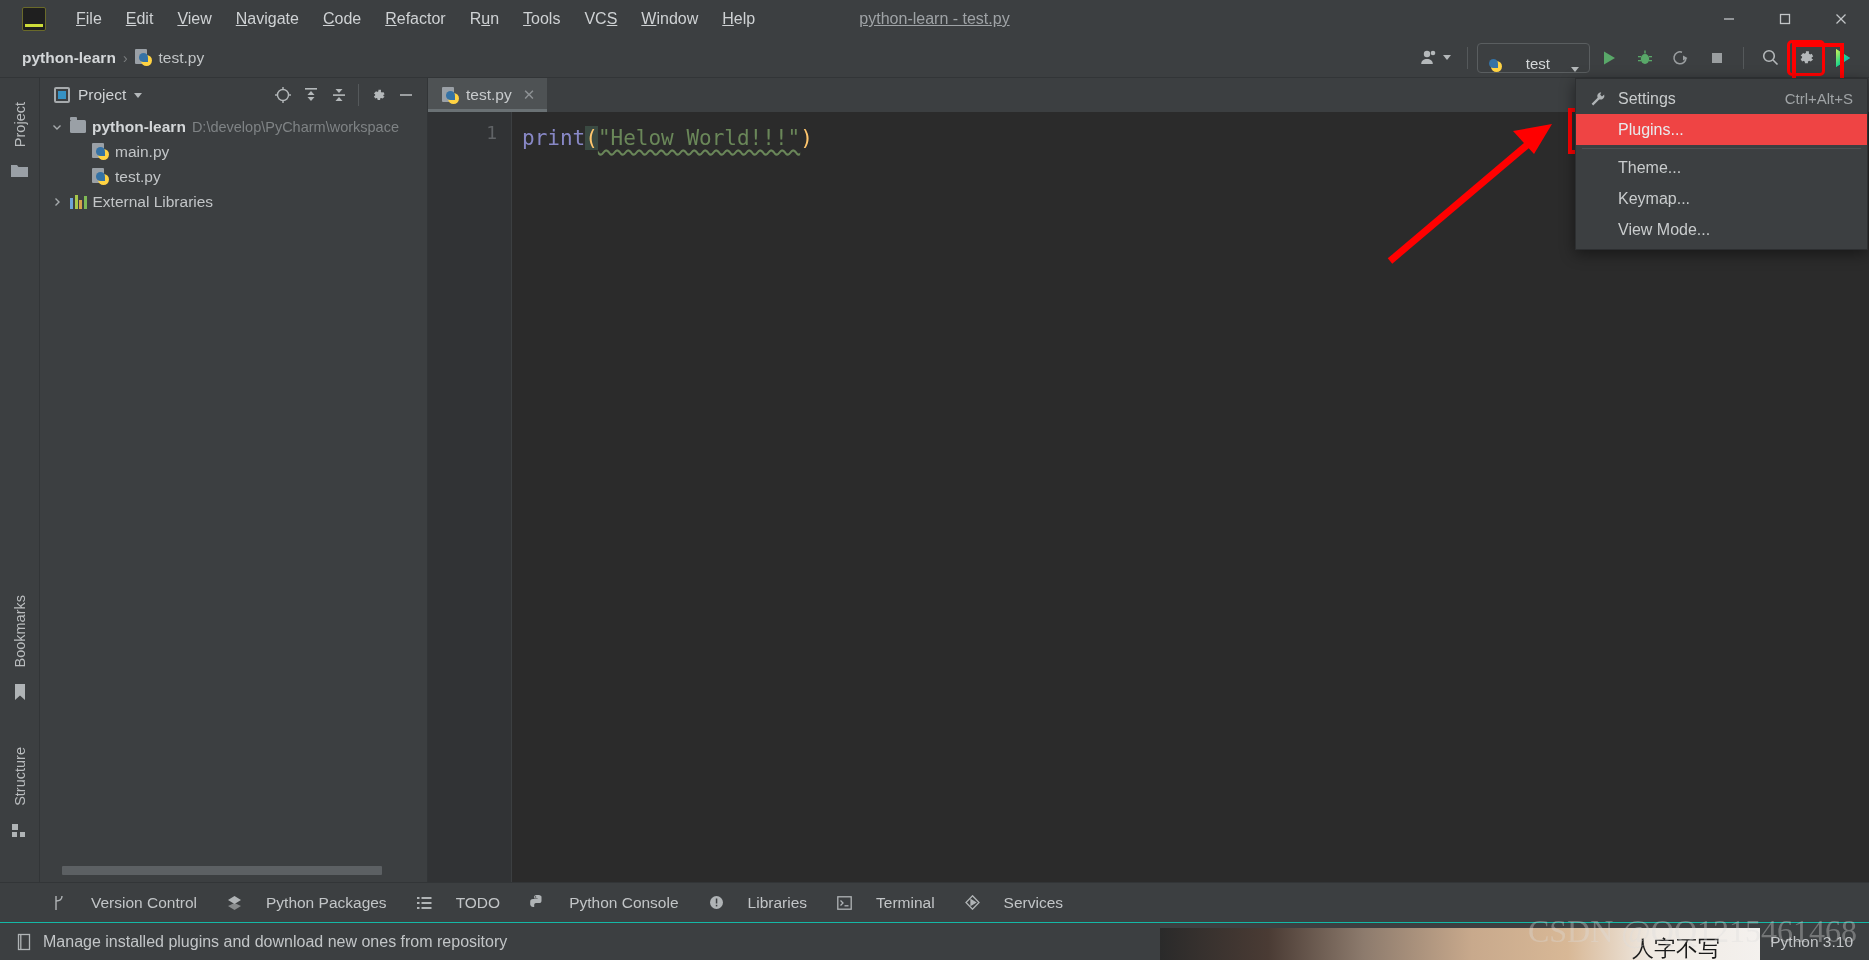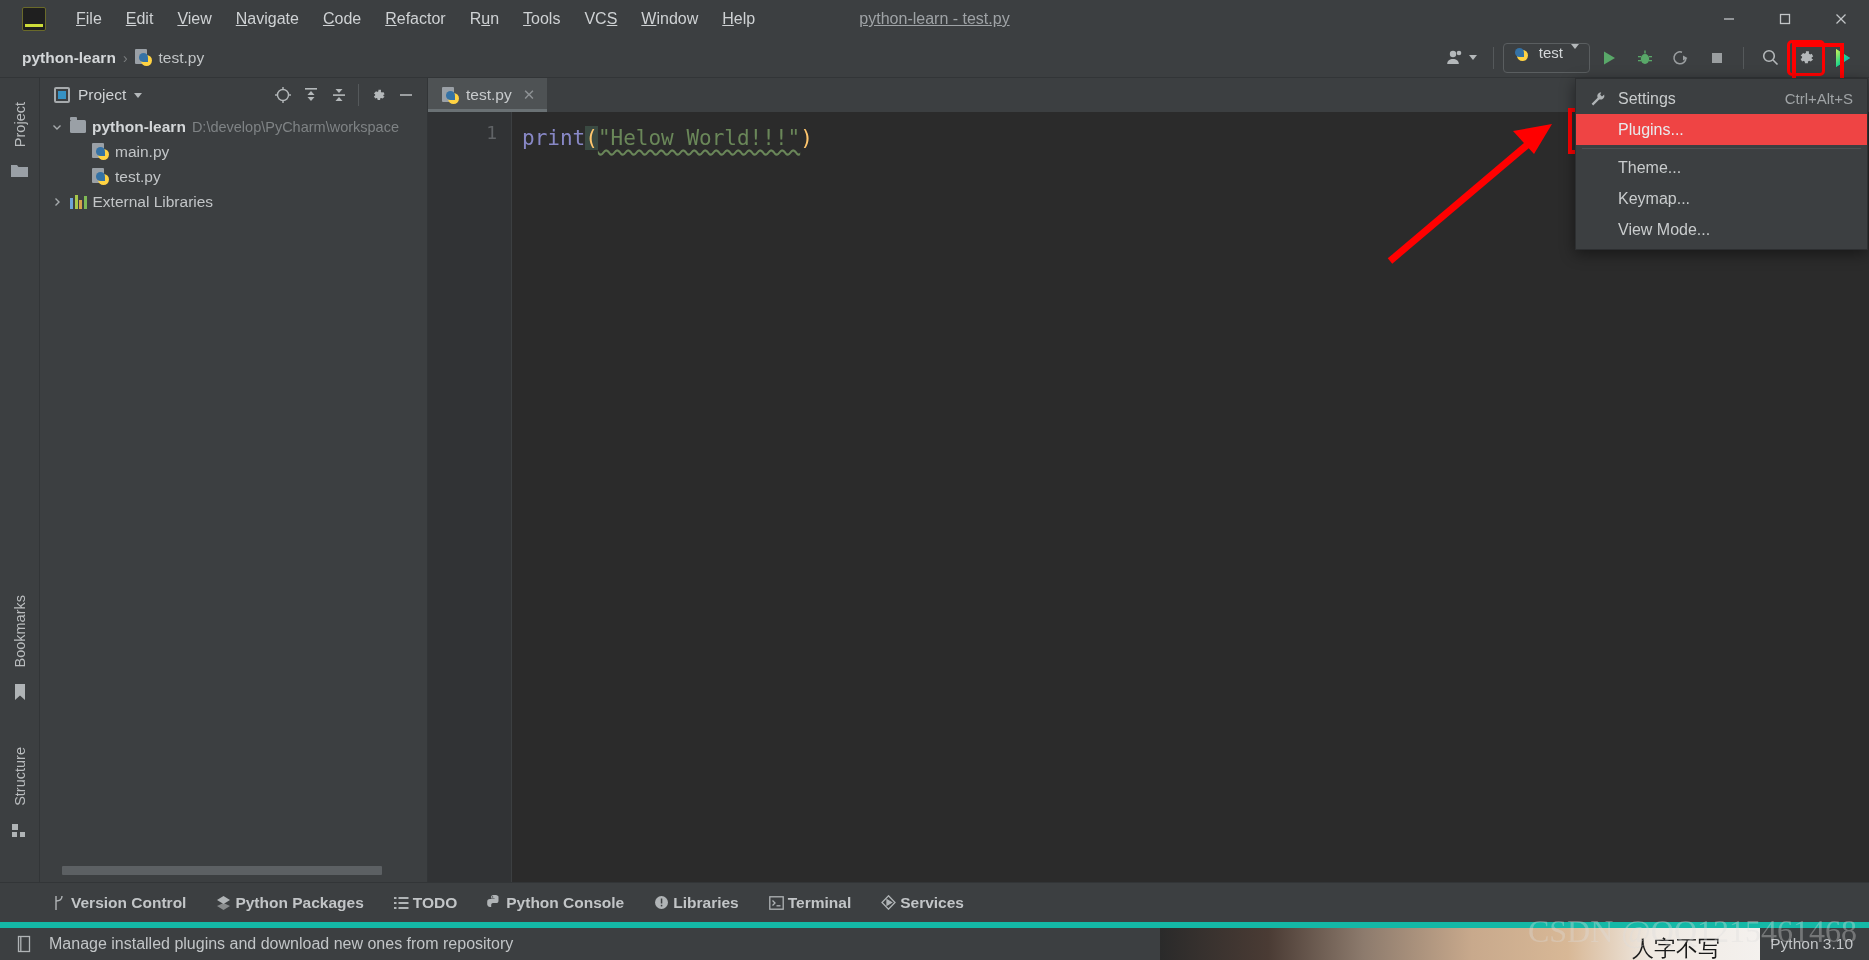--- a/index.html
+++ b/index.html
@@ -70,21 +70,21 @@
 
   .toolbar-right {
     margin-left:auto; display:flex; align-items:center; gap:2px; padding-right:10px;
   }
   .tb-btn {
     width:34px; height:32px; display:flex; align-items:center; justify-content:center;
     border-radius:3px; color:#b4b8ba;
   }
   .tb-sep { width:1px; height:22px; background:#55595b; margin:0 7px; }
   .runconfig {
-    display:flex; align-items:flex-start; gap:8px; height:30px; padding:0 10px;
+    display:flex; align-items:flex-end; gap:21px; height:30px; padding:0 10px;
     border:1px solid #5a5e60; border-radius:4px; color:#d4d7d9; font-size:15px;
   }
   .caret { width:0;height:0;border-left:4.5px solid transparent;border-right:4.5px solid transparent;border-top:5px solid #b4b8ba; }
   .gear-highlight { outline:3px solid #ff0000; outline-offset:-1px; }
 
   
   .bodywrap { flex:1; display:flex; min-height:0; }
 
   .leftrail {
     width:40px; background:#3c3f41; flex-shrink:0; position:relative;
@@ -165,29 +165,29 @@
     text-decoration:underline; text-decoration-style:wavy;
     text-decoration-color:#6a8759; text-underline-offset:4px;
   }
 
   
   .bottombar {
     height:40px; background:#3c3f41; display:flex; align-items:center;
     flex-shrink:0; border-top:1px solid #323537; padding-left:40px; gap:6px;
   }
   .bb-item {
-    display:flex; align-items:center; gap:4px; padding:4px 12px; font-size:15.5px;
-    color:#c2c5c7; border-radius:3px;font-weight:bold;
+    display:flex; align-items:center; gap:24px; padding:4px 12px; font-size:15.5px;
+    color:#c2c5c7; border-radius:3px;
   }
   .bb-ico { color:#b0b4b6; display:flex; align-items:center; }
 
   
   .statusbar {
     height:38px; background:#3c3f41; display:flex; align-items:center;
-    flex-shrink:0; border-top:6px solid #14b8a6; padding:0 16px; gap:16px;
+    flex-shrink:0; border-top:1px solid #14b8a6; padding:0 16px; gap:10px;
     position:relative;
   }
   .sb-msg { font-size:16px; color:#c2c5c7; }
   .sb-right { margin-left:auto; display:flex; align-items:center; gap:24px; font-size:15.5px; color:#c2c5c7; }
 
   
   .ann { position:absolute; pointer-events:none; }
 
   
   .dropdown {

